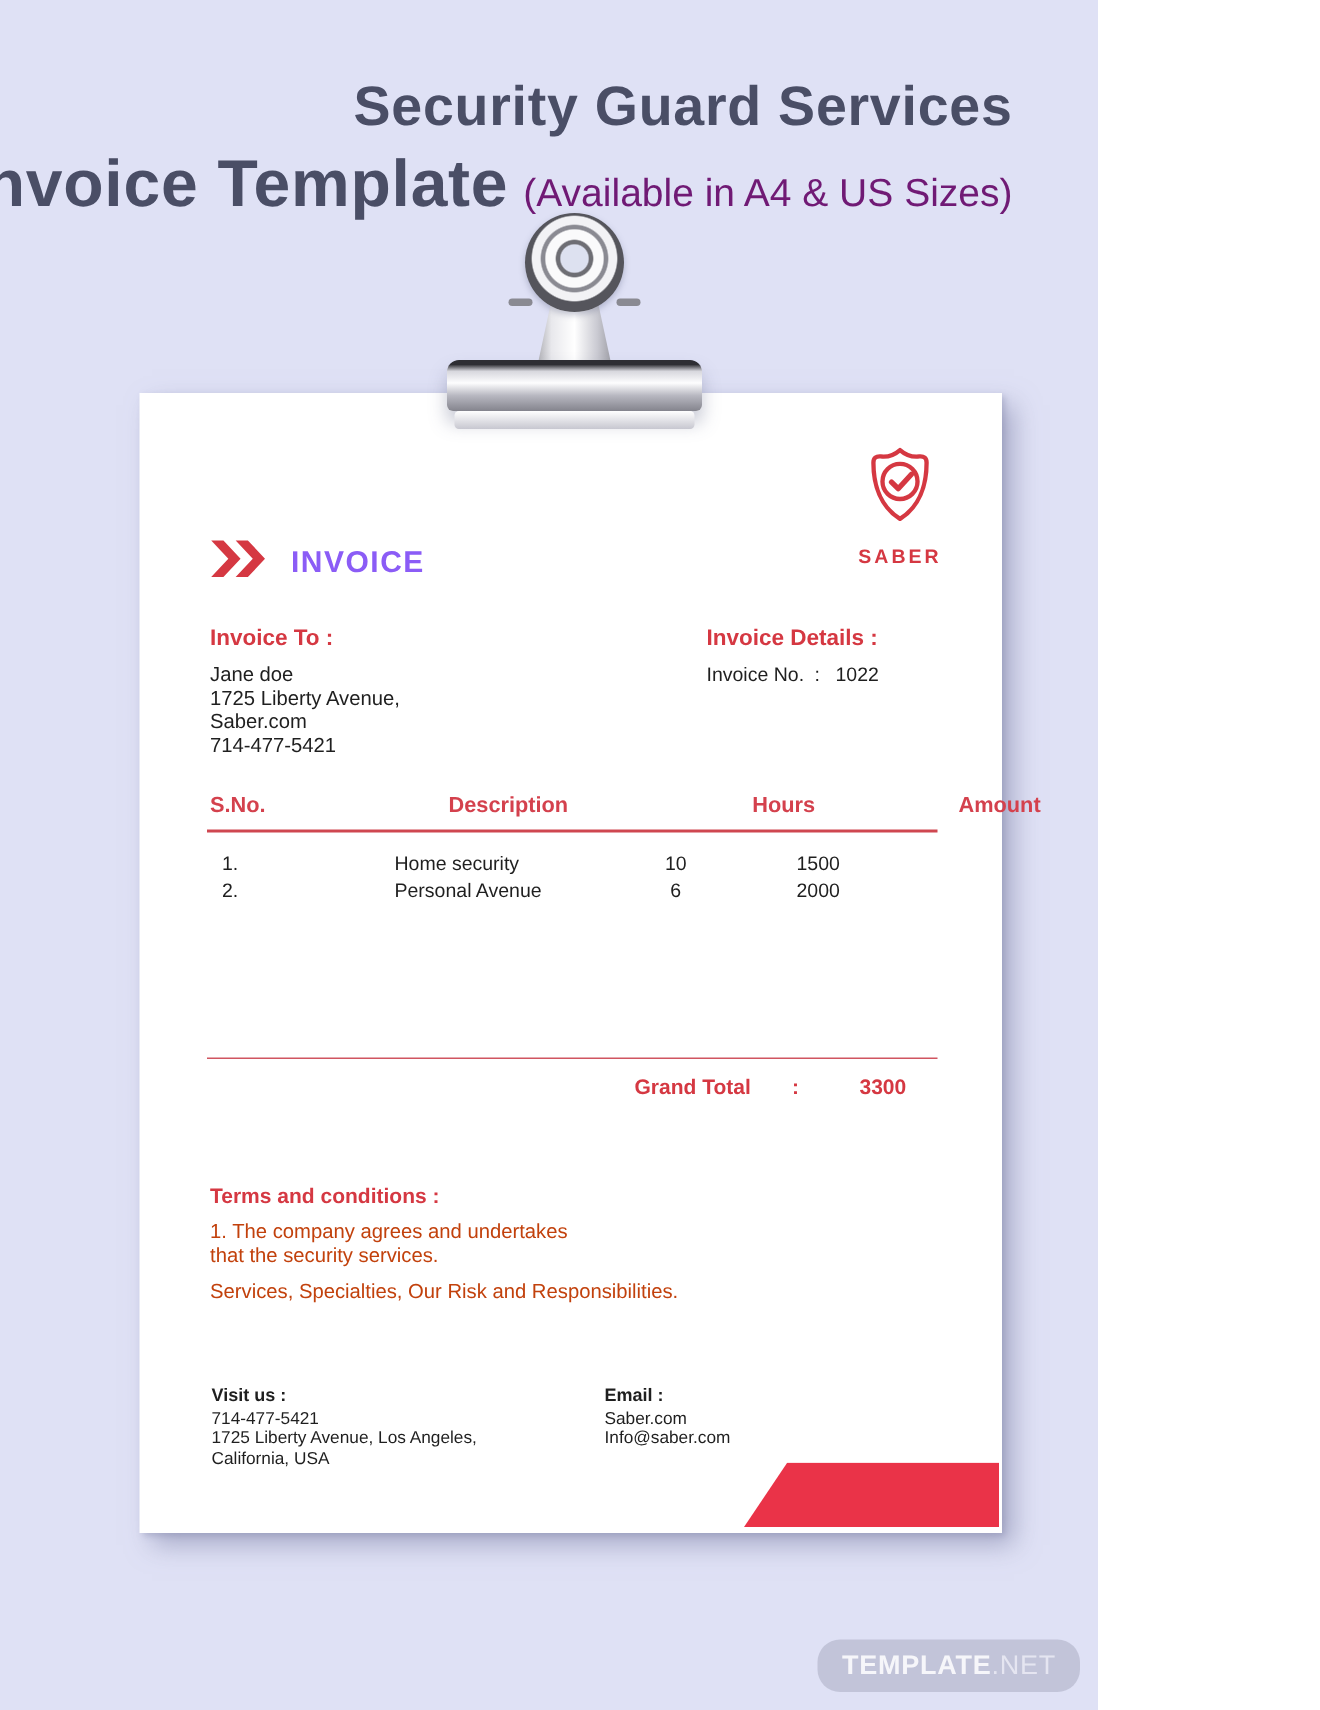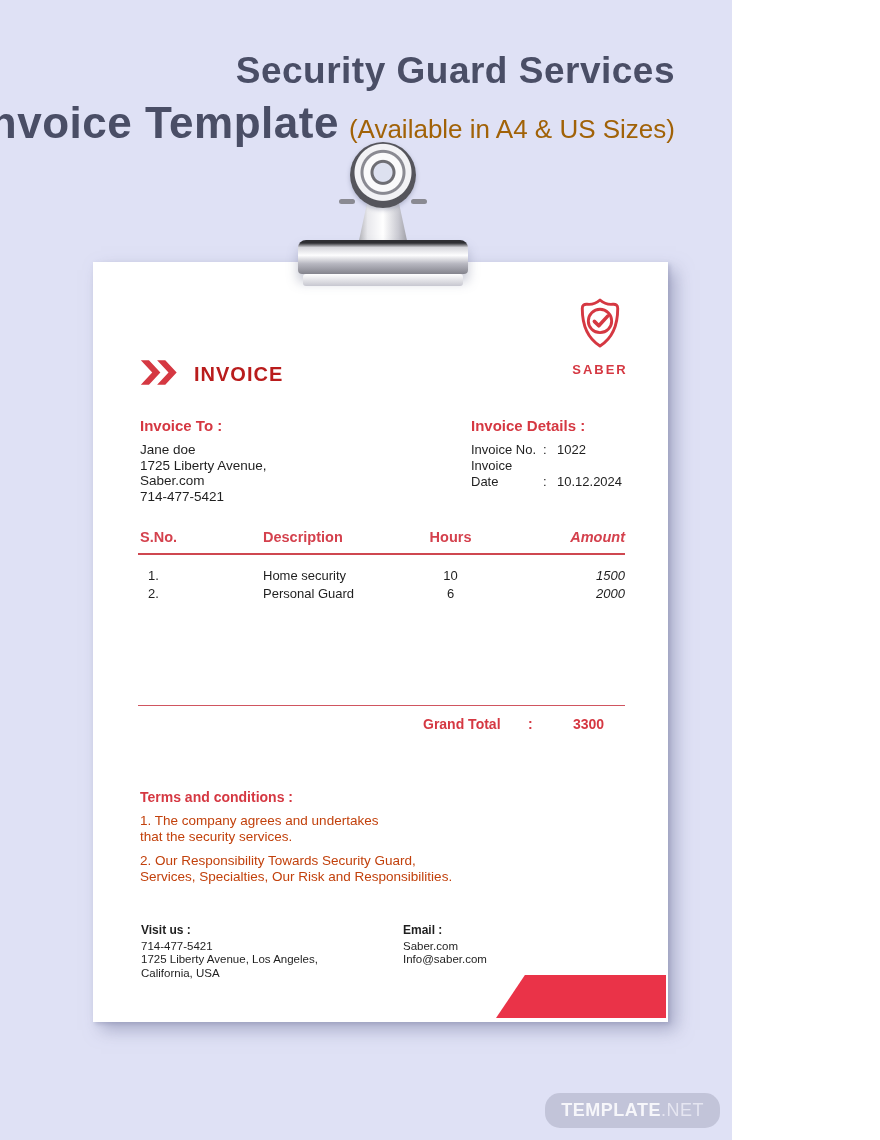--- a/index.html
+++ b/index.html
@@ -6,21 +6,21 @@
   html,body { width:880px; height:1140px; }
   body { font-family:"Liberation Sans","DejaVu Sans",sans-serif; }
 
   .stage { position:relative; width:732px; height:1140px; background:#dfe1f5; overflow:hidden; }
 
   
   .hero { position:absolute; top:50px; right:57px; text-align:right; color:#4a4e66; }
   .hero-line1 { font-size:37px; font-weight:bold; letter-spacing:.5px; }
   .hero-line2 { margin-top:6px; white-space:nowrap; }
   .hero-bold { font-size:44px; font-weight:bold; letter-spacing:.5px; vertical-align:baseline; }
-  .hero-note { font-size:26px; font-weight:400; color:#a16207; margin-left:10px; }
+  .hero-note { font-size:26px; font-weight:400; color:#701a75; margin-left:10px; }
 
   
   .clip { position:absolute; left:295px; top:142px; width:176px; height:150px; z-index:3; }
   .clip-stem { position:absolute; left:53px; top:52px; width:70px; height:52px;
     background:linear-gradient(90deg,#6f6f76,#e8e8ec 28%,#ffffff 50%,#c9c9d1 72%,#6f6f76);
     clip-path:polygon(30% 0,70% 0,86% 100%,14% 100%); }
   .clip-pin { position:absolute; top:57px; width:16px; height:5px; background:#8a8a92; border-radius:3px; }
   .clip-pin.left { left:44px; } .clip-pin.right { right:44px; }
   .clip-head { position:absolute; left:55px; top:0; width:66px; height:66px; border-radius:50%;
     background:radial-gradient(circle at 50% 46%, #dde1f0 0 9px, #6e6e74 10px 12px, #fafafb 13px 19px,
@@ -33,36 +33,36 @@
     background:linear-gradient(180deg,#ffffff,#c7c7d0); }
 
   
   .paper { position:absolute; left:93px; top:262px; width:575px; height:760px; background:#ffffff; z-index:2;
     box-shadow:8px 8px 16px rgba(125,130,165,.55), 2px 2px 4px rgba(125,130,165,.35); color:#1f1f1f; }
 
   .logo { position:absolute; top:34px; right:36px; width:64px; text-align:center; }
   .brand-name { display:block; margin-top:4px; color:#d53842; font-weight:bold; font-size:13px; letter-spacing:2px; }
 
   .inv-title { position:absolute; left:47px; top:97px; display:flex; align-items:center; gap:10px; }
-  .inv-title-text { color:#b91c1c; font-weight:bold; font-size:20px; letter-spacing:1px; }
+  .inv-title-text { color:#8b5cf6; font-weight:bold; font-size:20px; letter-spacing:1px; }
 
   .sec-heading { color:#d53842; font-weight:bold; font-size:15px; }
   .invoice-to { position:absolute; left:47px; top:155px; }
   .invoice-to .lines { margin-top:8px; font-size:13.5px; line-height:15.5px; }
   .invoice-details { position:absolute; left:378px; top:155px; }
   .invoice-details .rows { margin-top:8px; font-size:13px; line-height:16px; }
   .detail-label { display:inline-block; width:72px; }
   .detail-sep { display:inline-block; width:14px; }
 
   .items-table { position:absolute; left:45px; top:267px; width:487px; }
   .t-grid { display:grid; grid-template-columns:125px 125px 125px 112px; }
-  .t-head { font-size:14.5px; font-weight:bold; color:#d4414d; }
+  .t-head { font-size:14.5px; font-weight:bold; color:#d4414d;gap:36px; }
   .t-head .c1 { padding-left:2px; }
   .c3 { text-align:center; }
-  .c4 { text-align:right; padding-left:18px;font-style:italic; }
+  .c4 { text-align:left; padding-left:18px; }
   .t-rule { border:none; border-top:2px solid #cf4750; margin-top:8px; }
   .t-rows { margin-top:12px; font-size:13px; line-height:18px; }
   .t-rows .c1 { padding-left:10px; }
 
   .total-rule { position:absolute; left:45px; top:443px; width:487px; border:none; border-top:1.5px solid #d05560; }
   .grand { position:absolute; left:45px; top:454px; width:487px; height:20px; font-size:14px; font-weight:bold; color:#d53842;text-align:center; }
   .grand-label { position:absolute; left:285px; }
   .grand-sep { position:absolute; left:390px; }
   .grand-value { position:absolute; left:435px; }
 
@@ -136,23 +136,20 @@
         <div>Saber.com</div>
         <div>714-477-5421</div>
       </div>
     </section>
 
     <section class="invoice-details">
       <div class="sec-heading">Invoice Details :</div>
       <div class="rows">
         <div>
           <span class="detail-label">Invoice No.</span><span class="detail-sep">:</span><span class="detail-value">1022</span>
-        </div>
-        <div>
-          <span class="detail-label">Invoice Date</span><span class="detail-sep">:</span><span class="detail-value">10.12.2024</span>
         </div>
       </div>
     </section>
 
     <div class="items-table">
       <div class="t-grid t-head">
         <span class="c1">S.No.</span>
         <span class="c2">Description</span>
         <span class="c3">Hours</span>
         <span class="c4">Amount</span>
@@ -160,42 +157,41 @@
       <hr class="t-rule">
       <div class="t-rows">
         <div class="t-grid">
           <span class="c1">1.</span>
           <span class="c2">Home security</span>
           <span class="c3">10</span>
           <span class="c4">1500</span>
         </div>
         <div class="t-grid">
           <span class="c1">2.</span>
-          <span class="c2">Personal Guard</span>
+          <span class="c2">Personal Avenue</span>
           <span class="c3">6</span>
           <span class="c4">2000</span>
         </div>
       </div>
     </div>
 
     <hr class="total-rule">
     <div class="grand">
       <span class="grand-label">Grand Total</span>
       <span class="grand-sep">:</span>
       <span class="grand-value">3300</span>
     </div>
 
     <section class="terms">
       <div class="sec-heading" style="font-size:14px;">Terms and conditions :</div>
       <div class="item">
         <div>1. The company agrees and undertakes</div>
         <div>that the security services.</div>
       </div>
       <div class="item">
-        <div>2.  Our Responsibility Towards Security Guard,</div>
         <div>Services, Specialties, Our Risk and Responsibilities.</div>
       </div>
     </section>
 
     <div class="p-footer">
       <div class="visit">
         <div class="f-head">Visit us :</div>
         <div>714-477-5421</div>
         <div>1725 Liberty Avenue, Los Angeles,</div>
         <div>California, USA</div>

